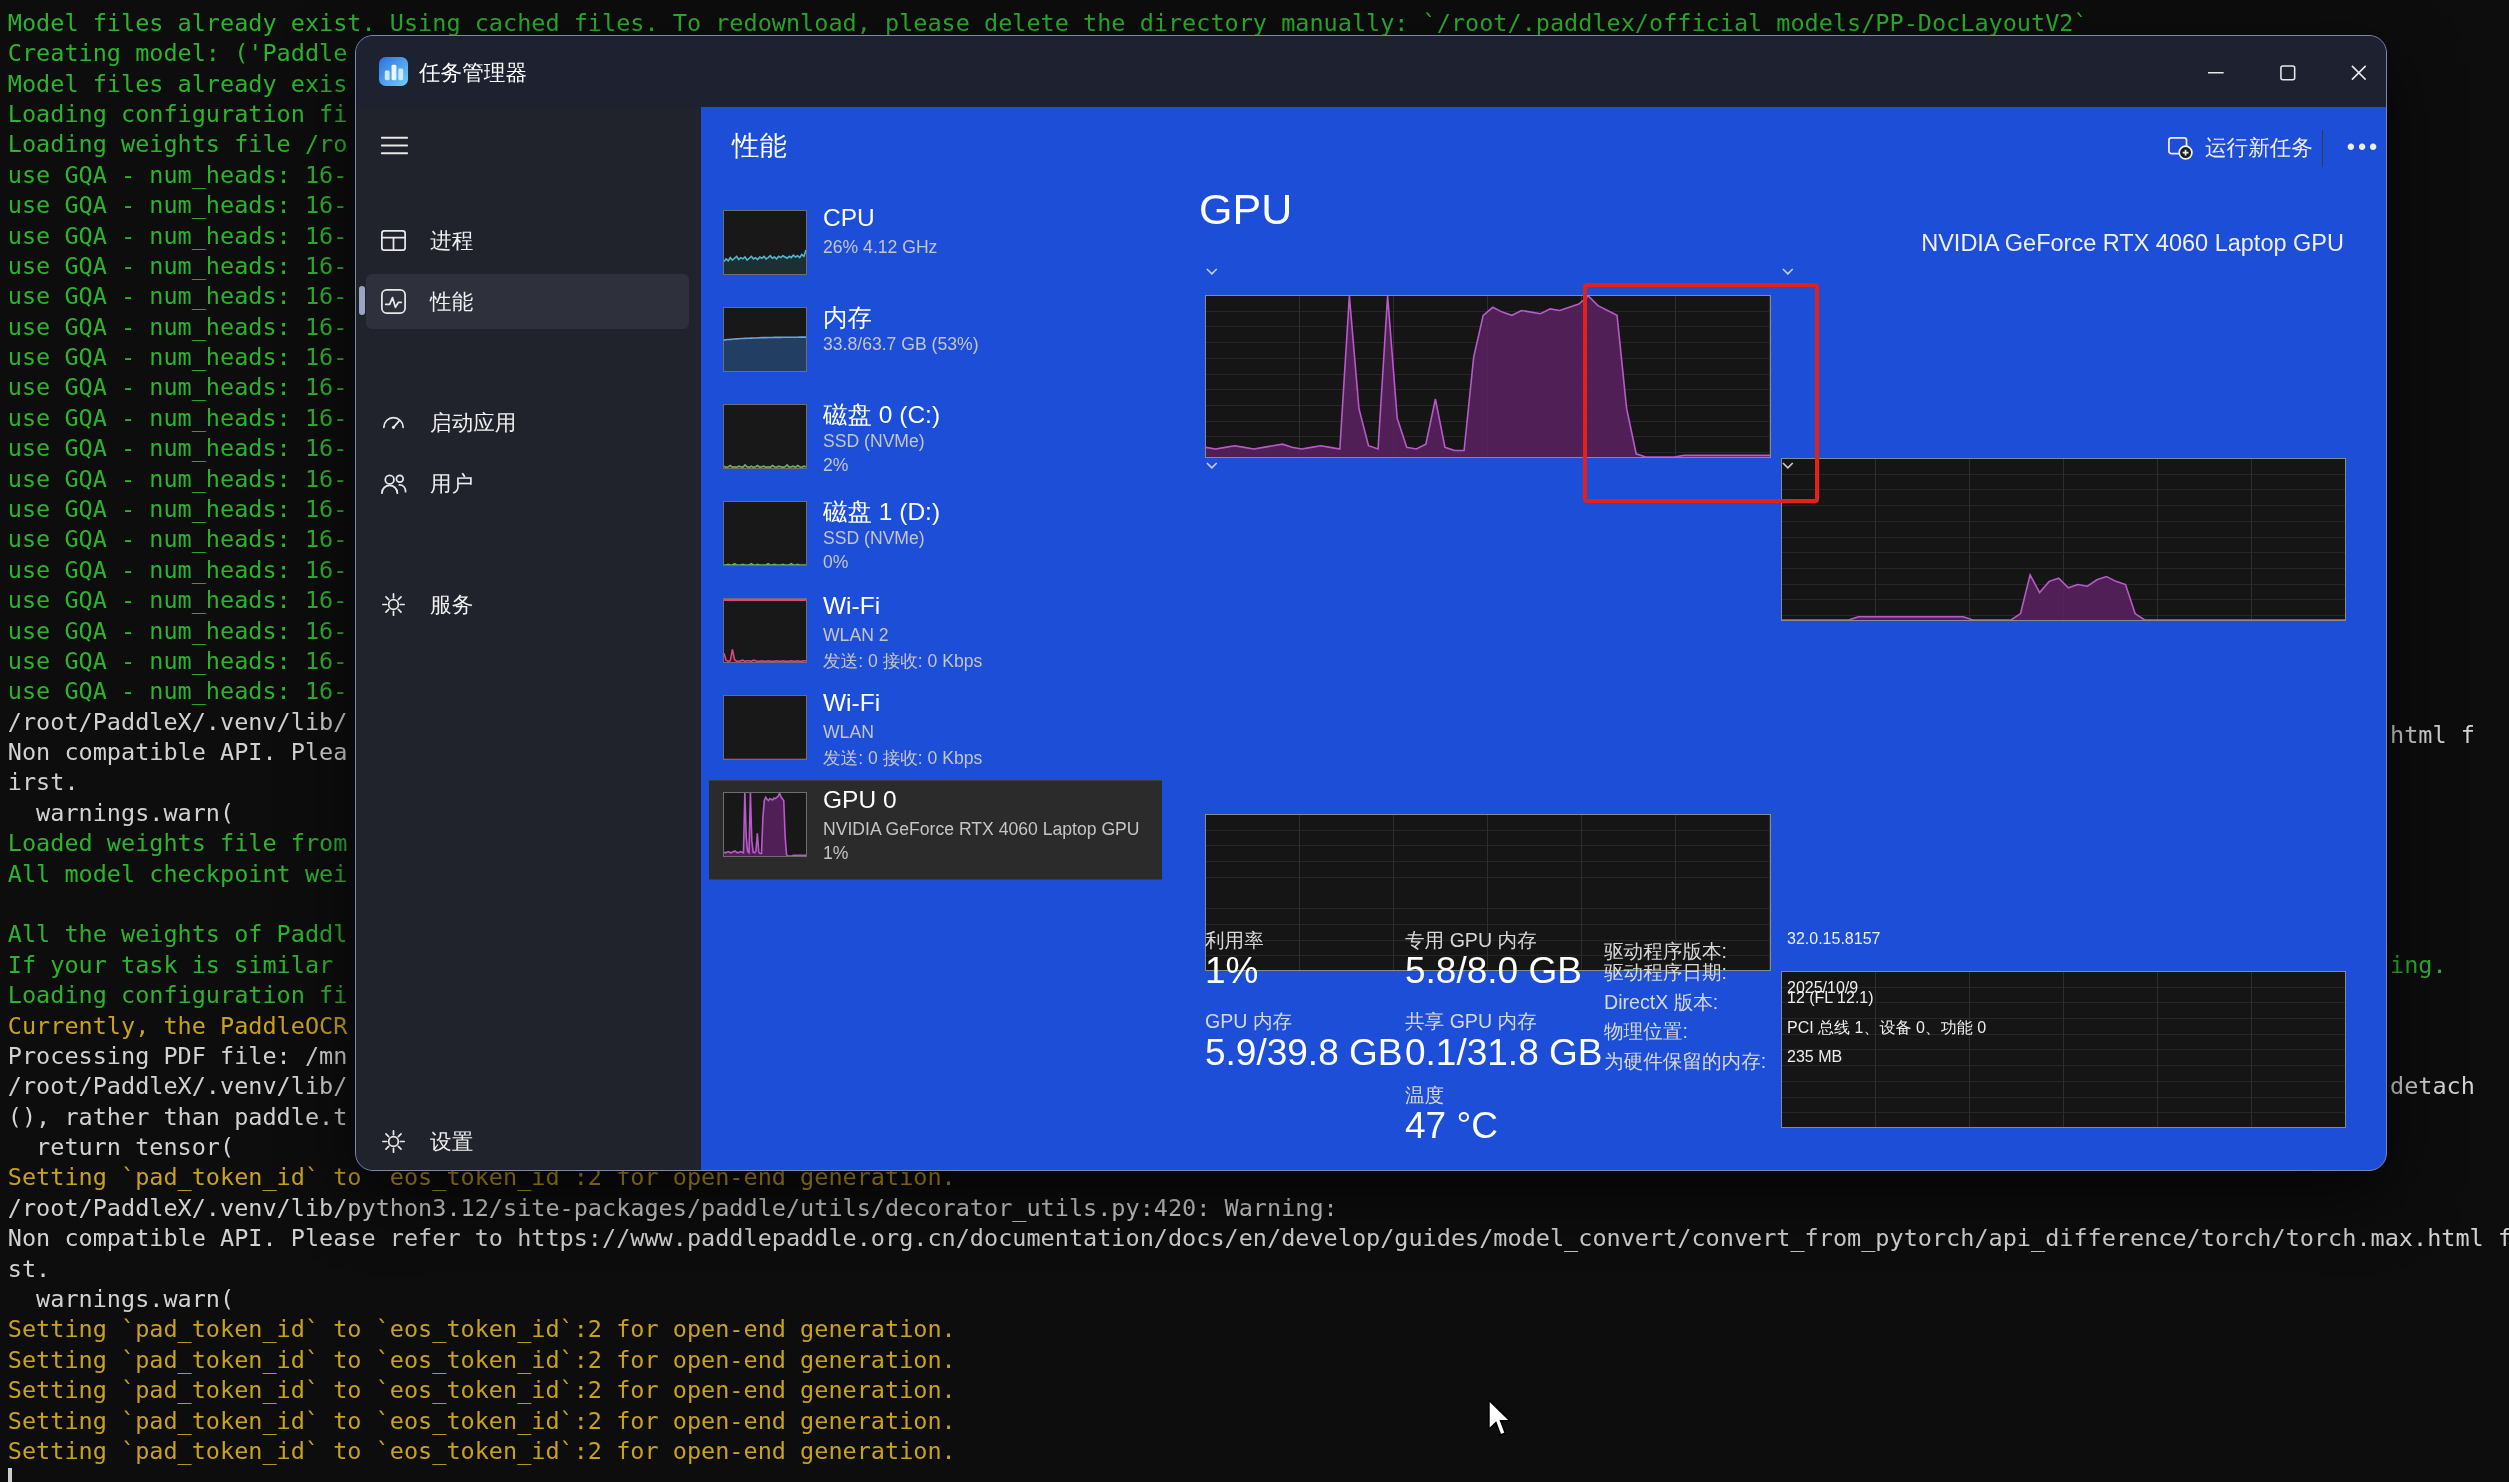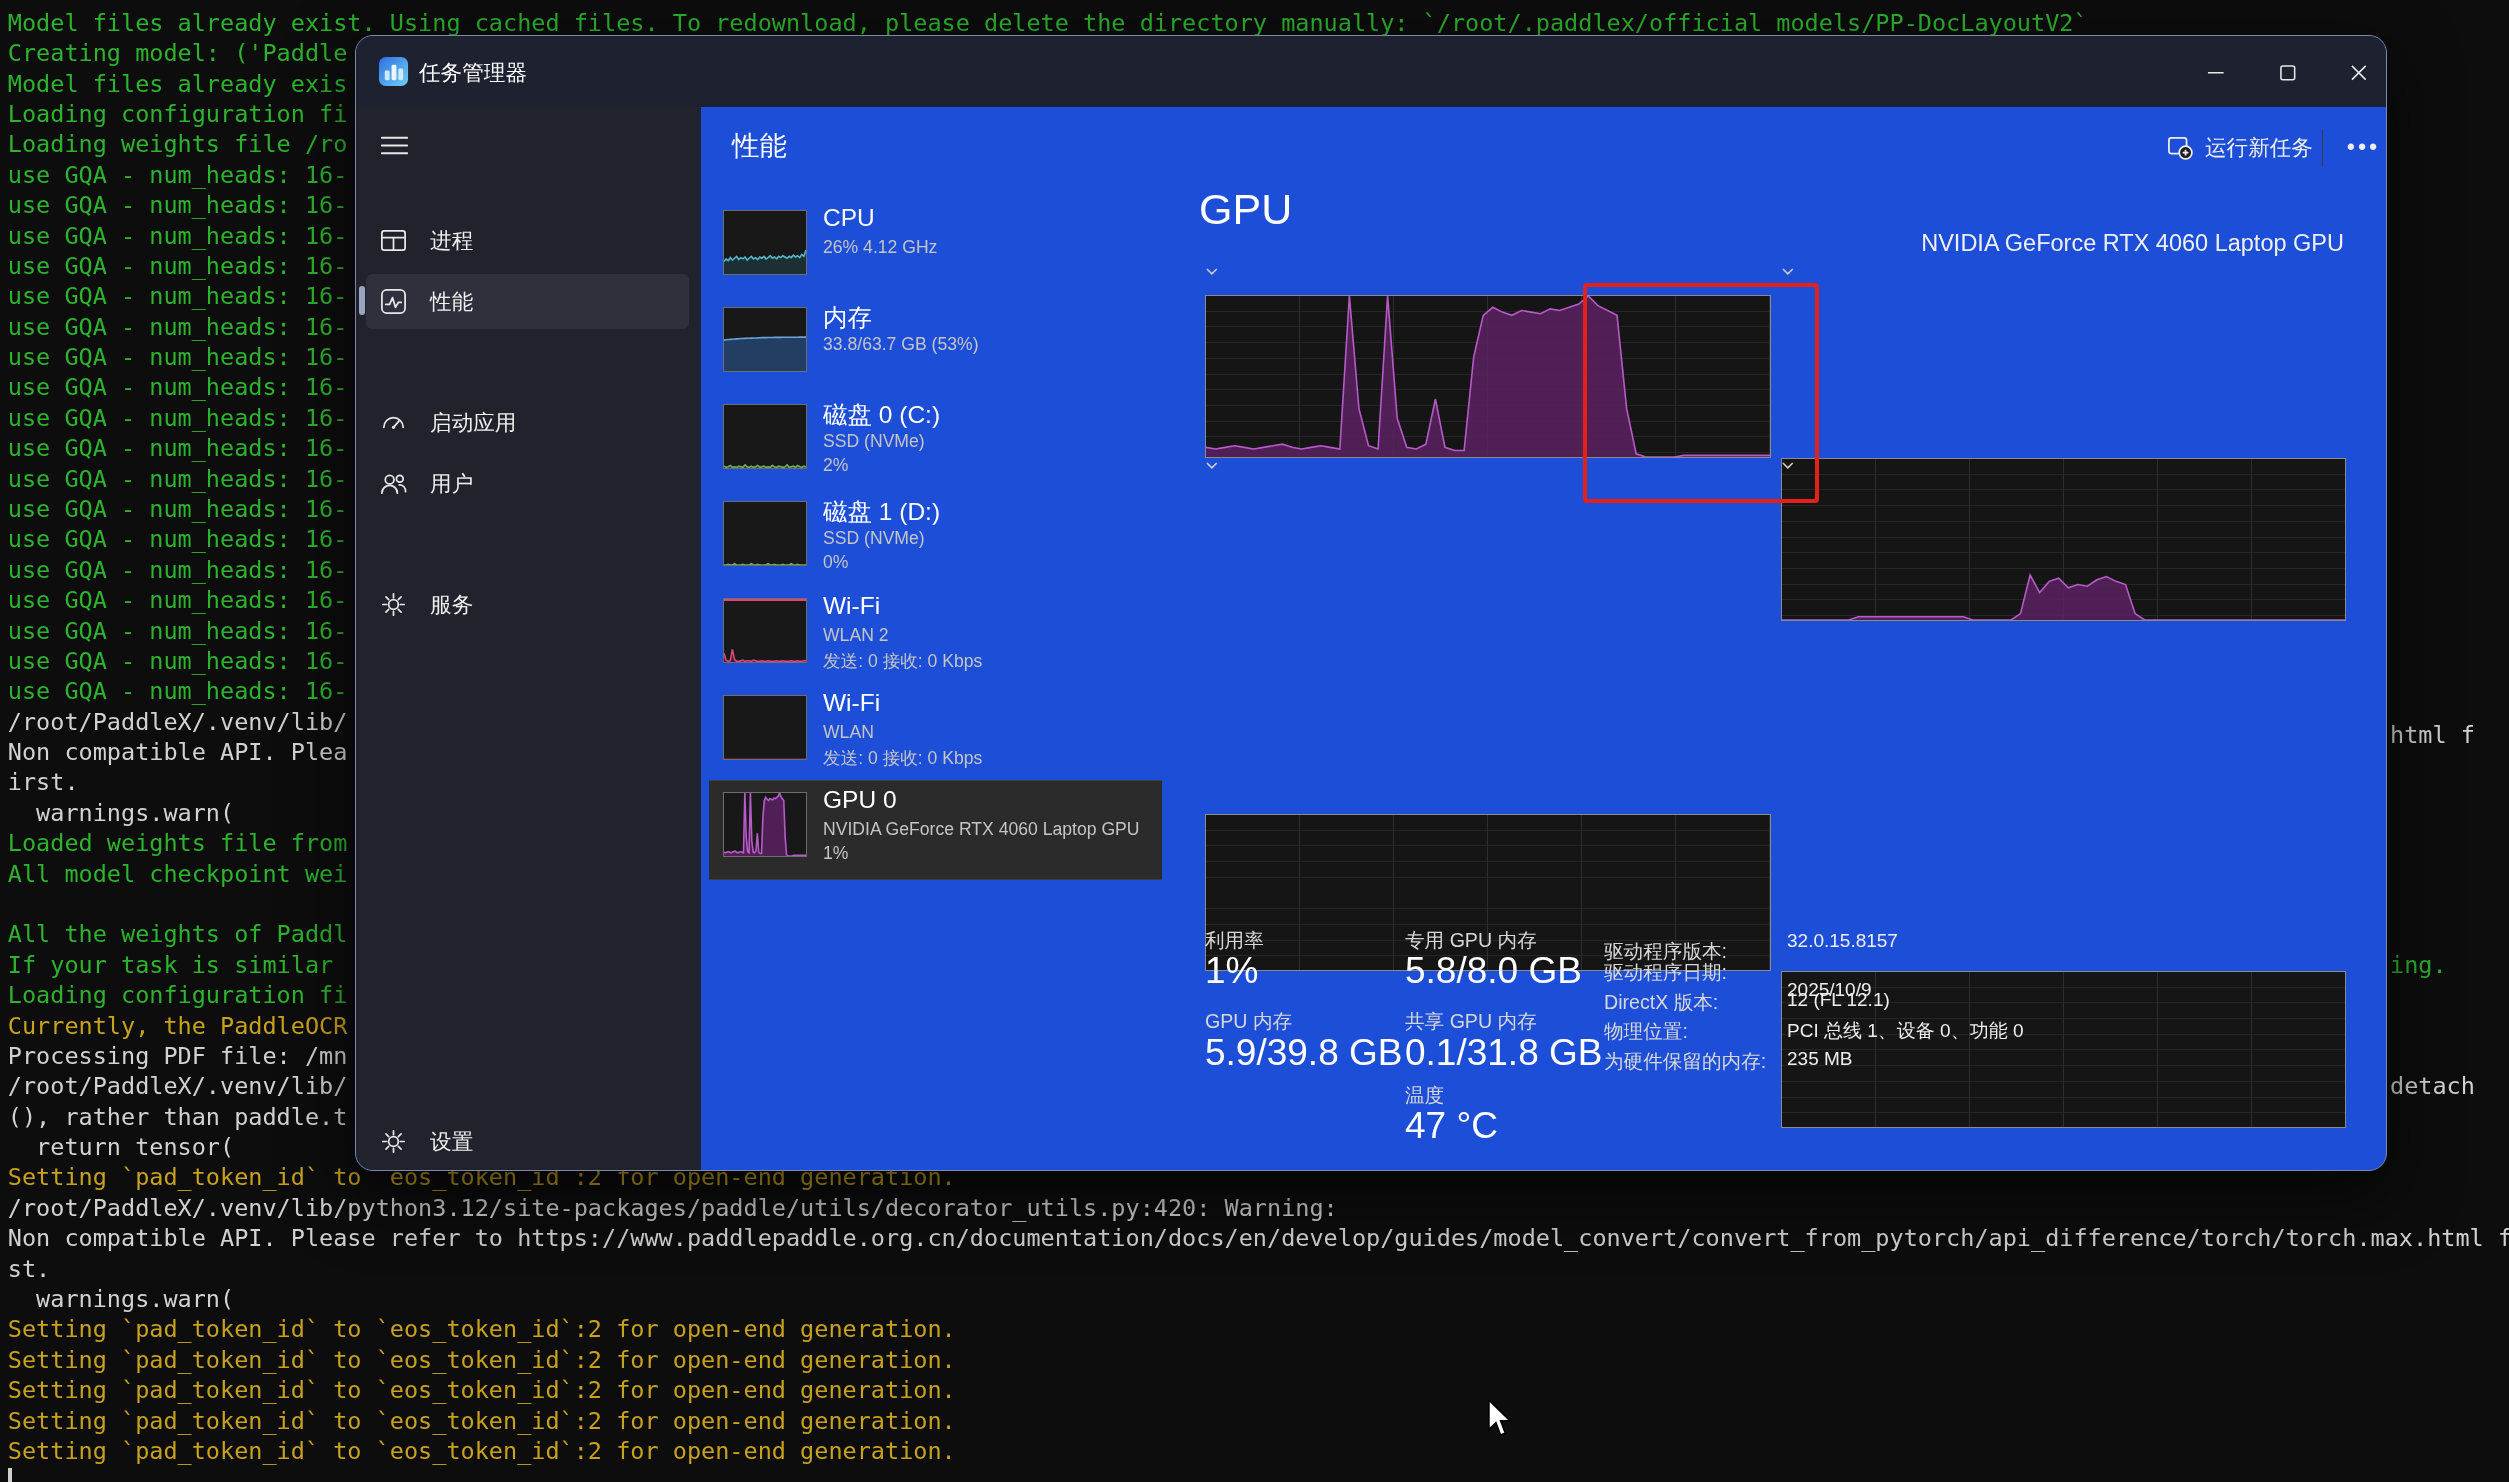--- a/index.html
+++ b/index.html
@@ -48,21 +48,21 @@
   .chart-lb{font-size:21.6px;color:#e4e4e4;display:flex;align-items:center;gap:7.8px;}
   .chart-pct{font-size:19.6px;color:#dddddd;text-align:right;}
   .bigchart{position:absolute;background:#151515;border:1px solid #8a8a8a;
      background-image:repeating-linear-gradient(to right,transparent 0 93px,#2e2e2e 93px 94px),
                       repeating-linear-gradient(to bottom,transparent 0 14.7px,#262626 14.7px 15.7px);}
   .chartbox{position:relative;overflow:hidden;}
   
   .stat-lb{font-size:19.6px;color:#d8d8d8;}
   .stat-val{font-size:37px;font-weight:300;color:#ffffff;}
   .det-lb{font-size:19.6px;color:#d8d8d8;}
-  .det-val{font-size:19px;color:#eeeeee;}
+  .det-val{font-size:16px;color:#eeeeee;}
   
   #annot{position:absolute;z-index:40;border-style:solid;background:transparent;border-radius:3.9px;}
   #cursor{position:absolute;z-index:50;}
   svg{display:block;}
 </style>
 </head>
 <body>
 
 <div id="terminal">
     <div class="trow c-g" style="top: 7.8px;">Model files already exist. Using cached files. To redownload, please delete the directory manually: `/root/.paddlex/official_models/PP-DocLayoutV2`</div>

